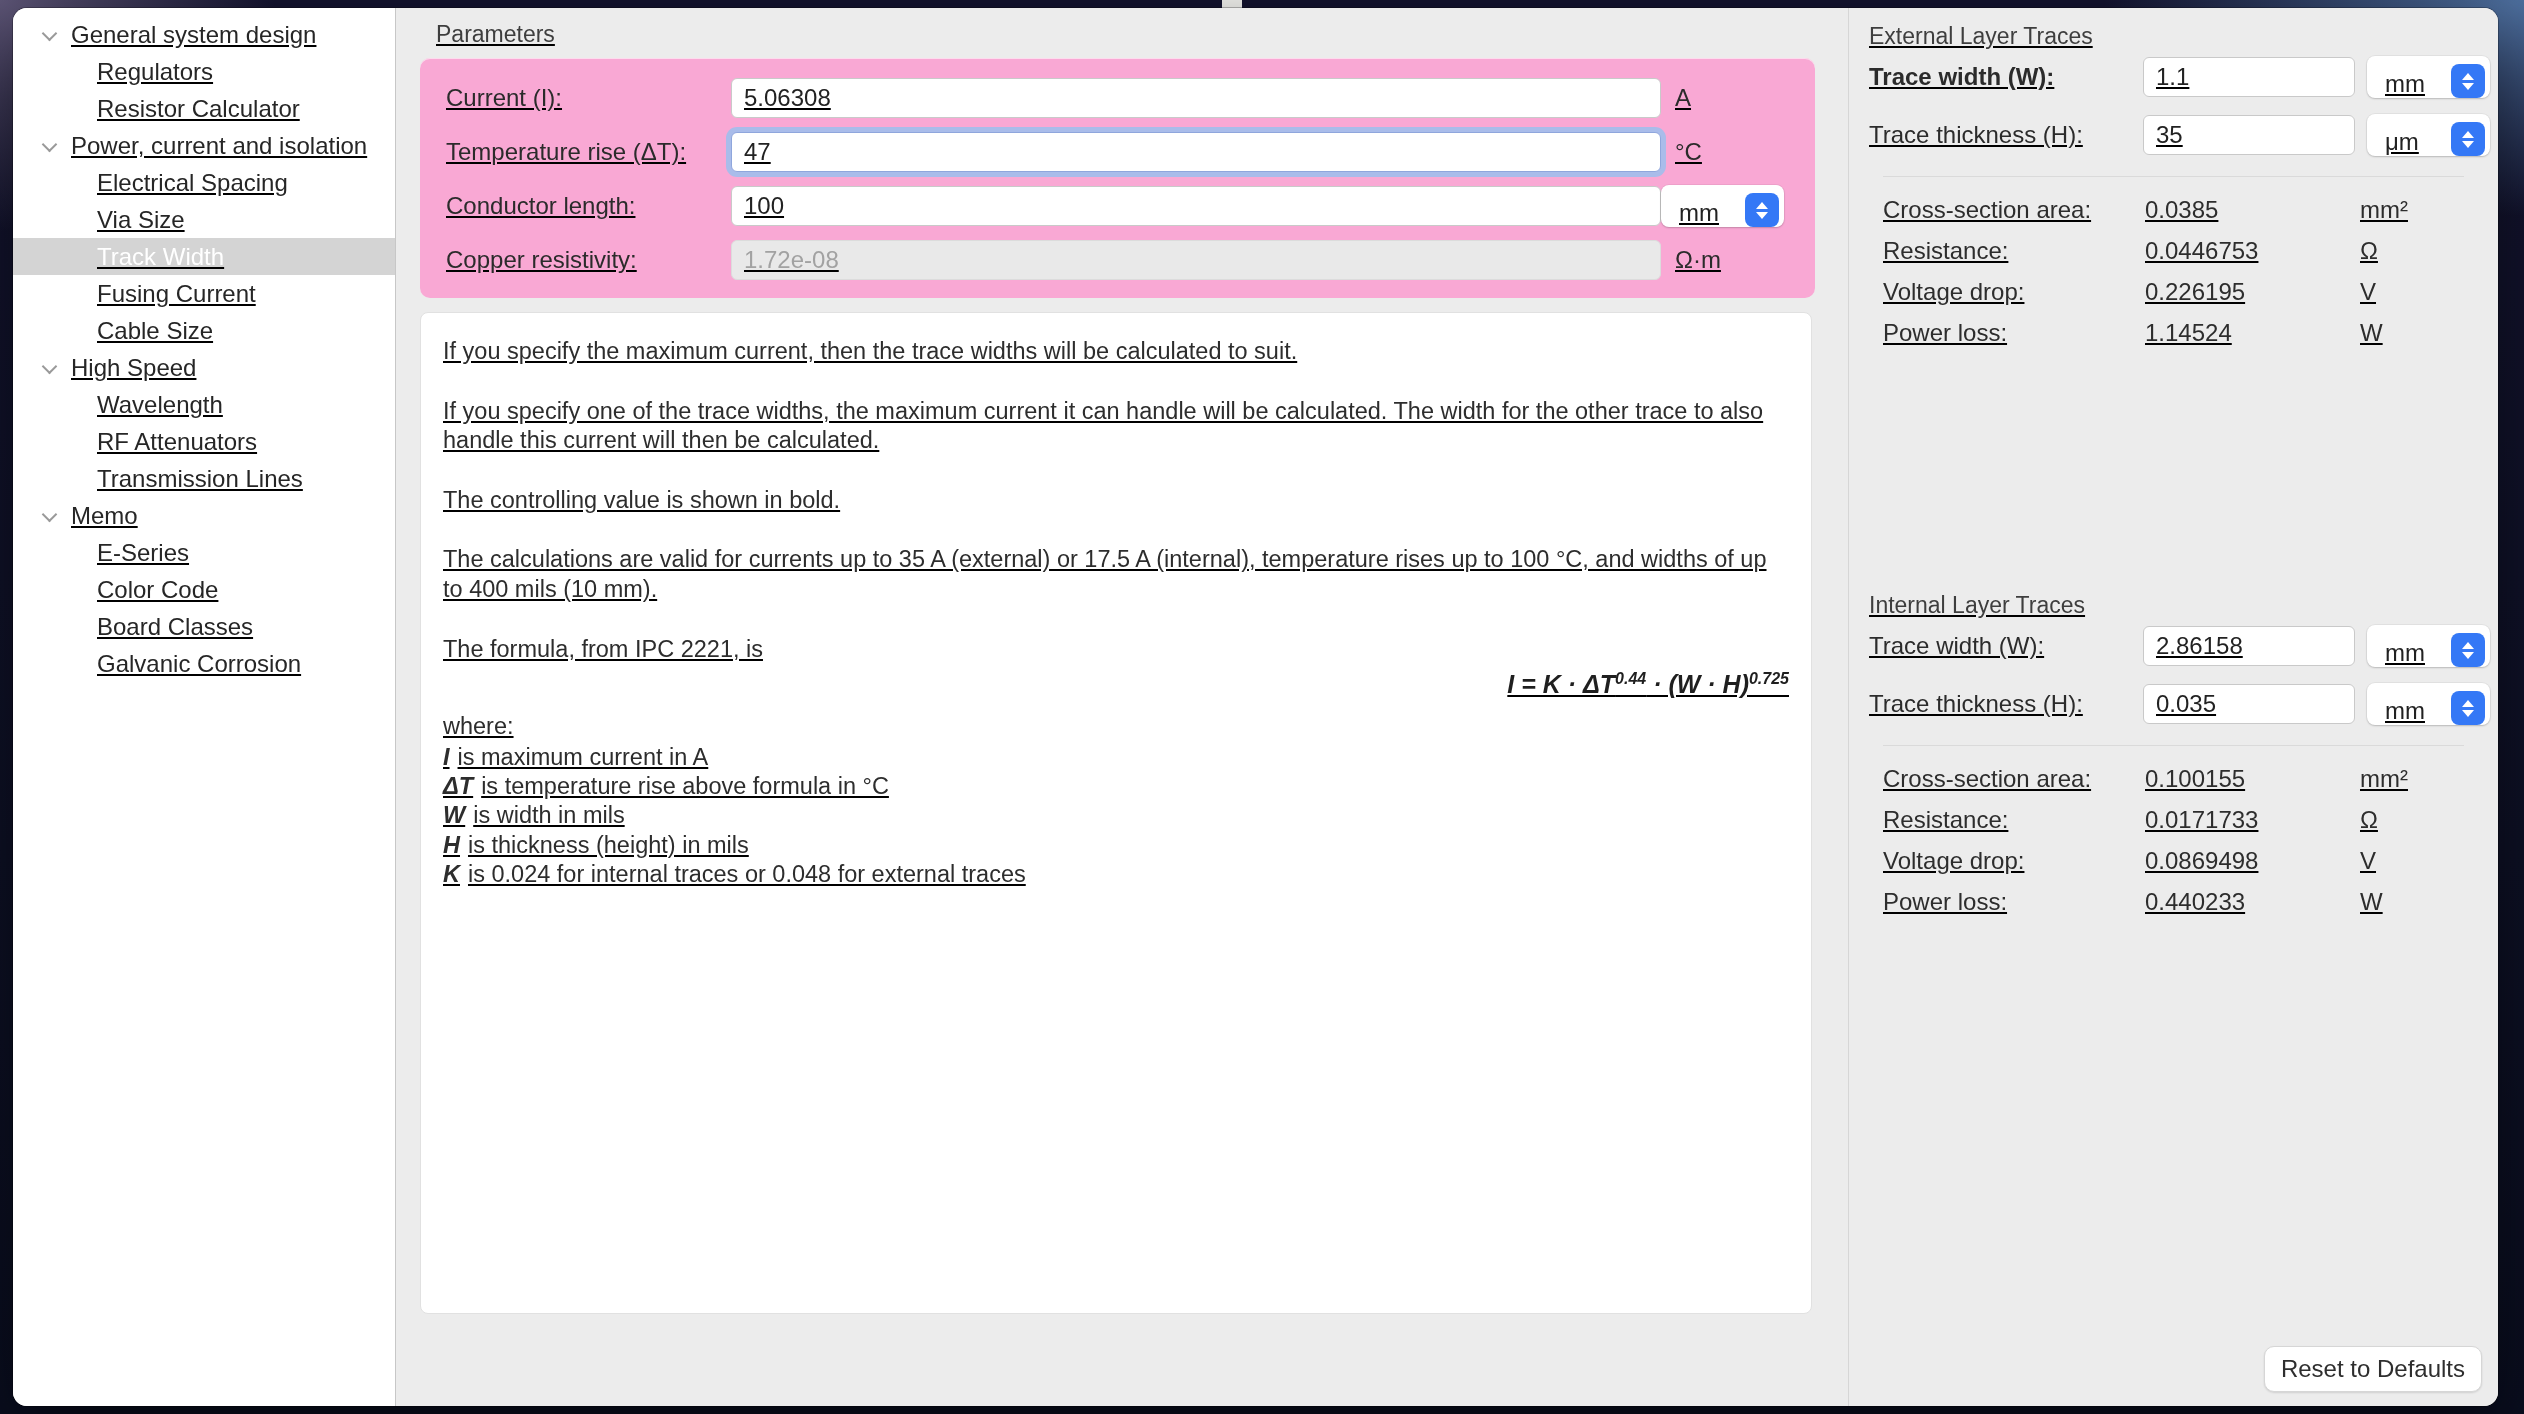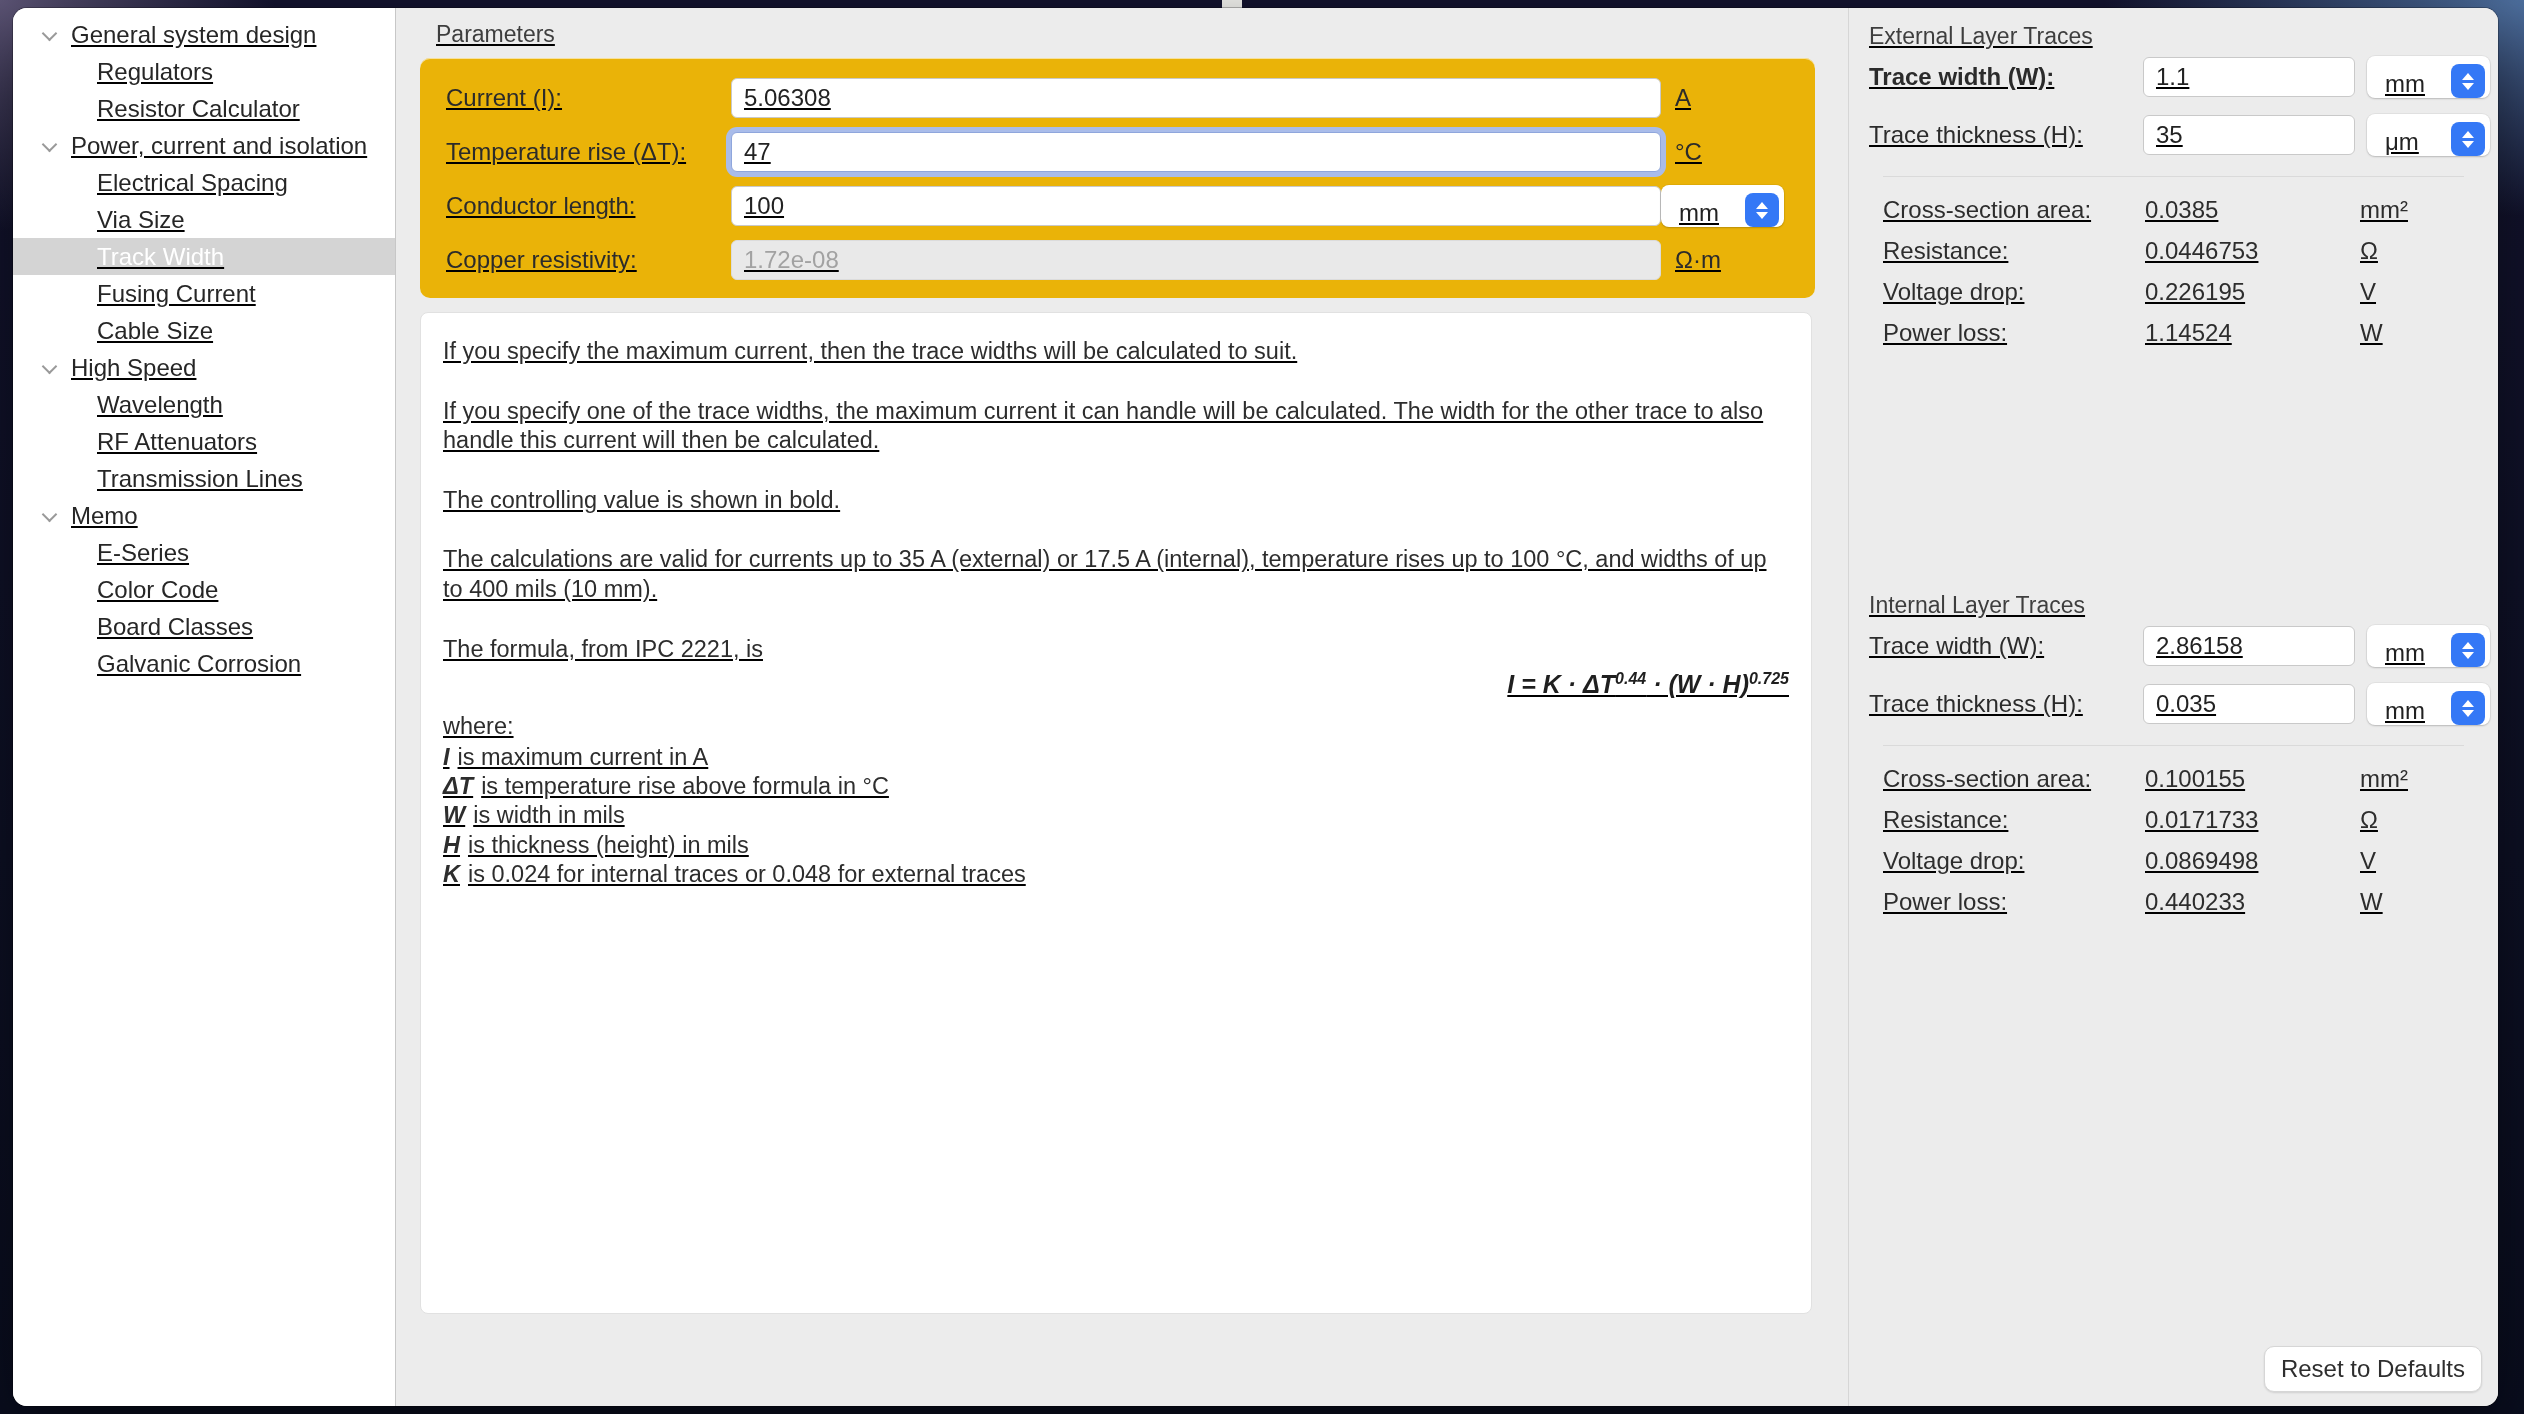--- a/index.html
+++ b/index.html
@@ -33,21 +33,21 @@
   .sidebar{width:382px;flex:0 0 382px;background:#ffffff;border-right:1px solid #c7c7c7;padding-top:8px;overflow:hidden;}
   .tree-item{height:37px;display:flex;align-items:center;font-size:24px;color:#262626;cursor:default;position:relative;}
   .tree-item .chev{width:14px;height:14px;margin-left:30px;margin-right:14px;position:relative;flex:0 0 14px;}
   .tree-item .chev::after{content:"";position:absolute;left:1px;top:0px;width:9px;height:9px;
     border-right:2.6px solid #9a9a9a;border-bottom:2.6px solid #9a9a9a;transform:rotate(45deg);}
   .tree-item.child{padding-left:84px;}
   .tree-item.selected{background:#d4d4d4;color:#ffffff;}
   
   .main{flex:1;position:relative;background:#ececec;min-width:0;}
   .section-label{margin:12px 0 0 40px;font-size:23px;color:#3e3e3e;height:28px;line-height:28px;}
-  .param-group{margin:10px 0 0 24px;width:1395px;background:#eab308;border-radius:10px;
+  .param-group{margin:10px 0 0 24px;width:1395px;background:#f9a8d4;border-radius:10px;
     box-shadow:inset 0 1px 0 rgba(255,255,255,.6);padding:18px 0 16px 0;}
   .param-row{display:grid;grid-template-columns:285px 930px 154px;align-items:center;height:44px;margin:0 0 10px 26px;}
   .param-row:last-child{margin-bottom:0;}
   .plabel{font-size:24px;color:#2b2b2b;}
   .tinput{height:40px;border:1px solid #c9c9c9;border-radius:6px;background:#ffffff;
     font-family:"Liberation Sans",sans-serif;font-size:24px;color:#222;padding:0 12px;width:100%;box-sizing:border-box;}
   .tinput.focused{border:1px solid #8fa6dc;box-shadow:0 0 0 5px #a9bcea;}
   .tinput.disabled{background:#e9e9e9;border-color:#dcdcdc;color:#a2a2a2;}
   .unit{font-size:24px;color:#2b2b2b;padding-left:14px;white-space:nowrap;}
   .unit-select{width:123px;height:42px;background:#ffffff;border-radius:8px;

